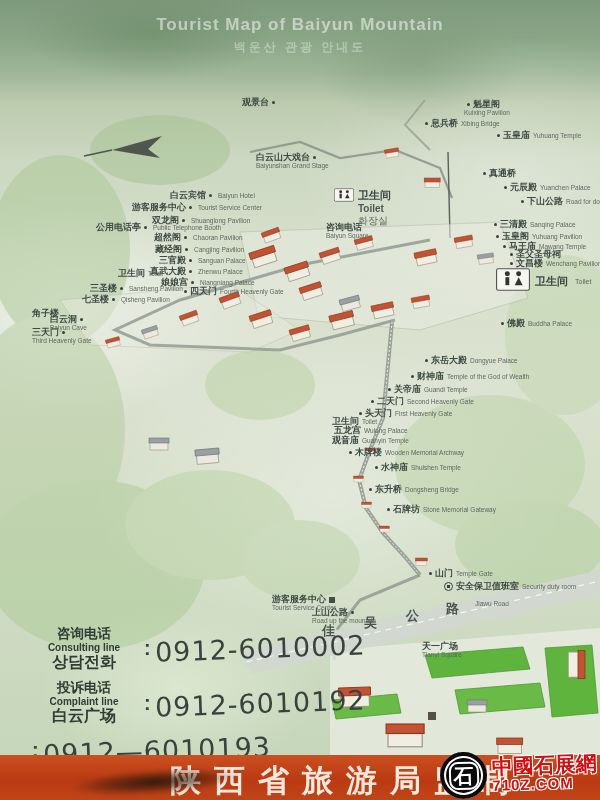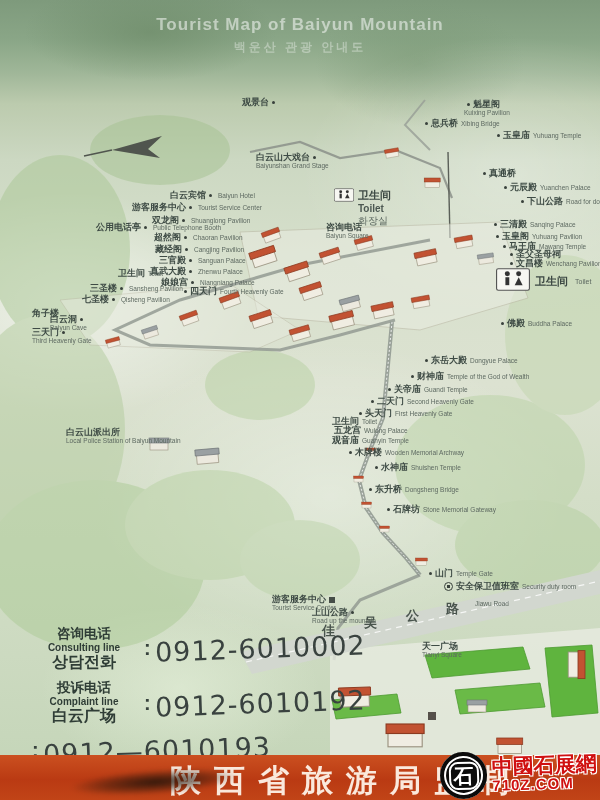--- a/index.html
+++ b/index.html
@@ -198,21 +198,20 @@
       <div class="mlabel" style="left: 352px; top: 408px;"><span class="dot"></span><span class="zh">头天门</span><span class="en">First Heavenly Gate</span></div>
       <div class="mlabel" style="left: 328px; top: 416px;"><span class="zh">卫生间</span><span class="en">Toilet</span></div>
       <div class="mlabel" style="left: 330px; top: 425px;"><span class="zh">五龙宫</span><span class="en">Wulong Palace</span></div>
       <div class="mlabel" style="left: 328px; top: 435px;"><span class="zh">观音庙</span><span class="en">Guanyin Temple</span></div>
       <div class="mlabel" style="left: 342px; top: 447px;"><span class="dot"></span><span class="zh">木牌楼</span><span class="en">Wooden Memorial Archway</span></div>
       <div class="mlabel" style="left: 368px; top: 462px;"><span class="dot"></span><span class="zh">水神庙</span><span class="en">Shuishen Temple</span></div>
       <div class="mlabel" style="left: 362px; top: 484px;"><span class="dot"></span><span class="zh">东升桥</span><span class="en">Dongsheng Bridge</span></div>
       <div class="mlabel" style="left: 380px; top: 504px;"><span class="dot"></span><span class="zh">石牌坊</span><span class="en">Stone Memorial Gateway</span></div>
       <div class="mlabel" style="left: 422px; top: 568px;"><span class="dot"></span><span class="zh">山门</span><span class="en">Temple Gate</span></div>
       <div class="mlabel" style="left: 440px; top: 581px;"><span class="badgeicon"></span><span class="zh">安全保卫值班室</span><span class="en">Security duty room</span></div>
-      <div class="mlabel stack" style="left: 62px; top: 427px;"><span class="zh">白云山派出所</span><span class="en">Local Police Station of Baiyun Mountain</span></div>
       <div class="mlabel stack" style="left: 268px; top: 594px;"><span class="zh">游客服务中心</span><span class="sqicon"></span><span class="en">Tourist Service Center</span></div>
       <div class="mlabel stack" style="left: 308px; top: 607px;"><span class="zh">上山公路</span><span class="dot"></span><span class="en">Road up the mountain</span></div>
       <div class="mlabel" style="left: 468px; top: 598px;"><span class="en">Jiawu Road</span></div>
       <div class="mlabel stack" style="left: 418px; top: 641px;"><span class="zh">天一广场</span><span class="en">Tianyi Square</span></div>
       <div class="roadchar" style="left: 318px; top: 622px;">佳</div>
       <div class="roadchar" style="left: 360px; top: 614px;">吴</div>
       <div class="roadchar" style="left: 402px; top: 607px;">公</div>
       <div class="roadchar" style="left: 442px; top: 600px;">路</div>
     </div>
 

